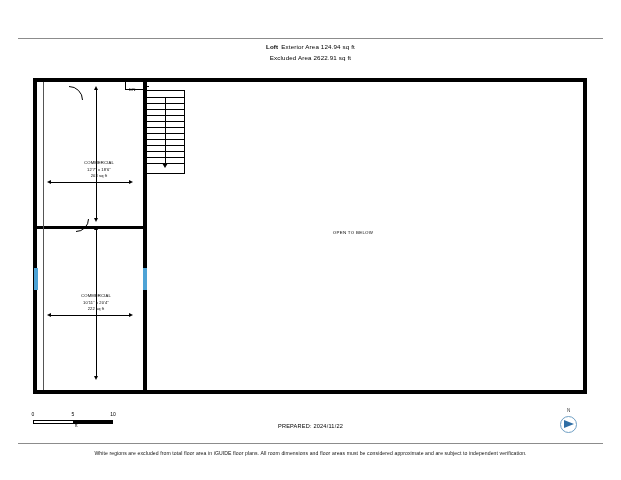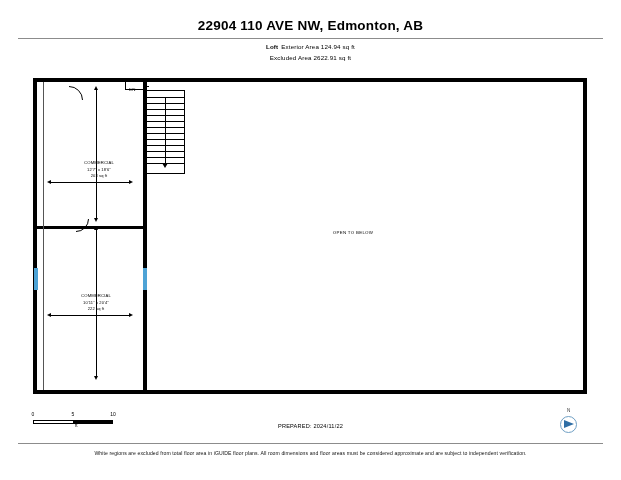--- a/index.html
+++ b/index.html
@@ -312,21 +312,20 @@
     font-size: 5.1px;
     color: #111;
     letter-spacing: 0.1px;
   }
 </style>
 </head>
 <body>
 
 <div id="sheet">
 
-  <div class="title">22904 110 AVE NW, Edmonton, AB</div>
   <div class="hdr-rule"></div>
 
   <div class="sub-line l1">
     <span class="sub-label">Loft</span><span>Exterior Area 124.94 sq ft</span>
   </div>
   <div class="sub-line l2">
     <span>Excluded Area 2622.91 sq ft</span>
   </div>
 
   <div class="plan">

